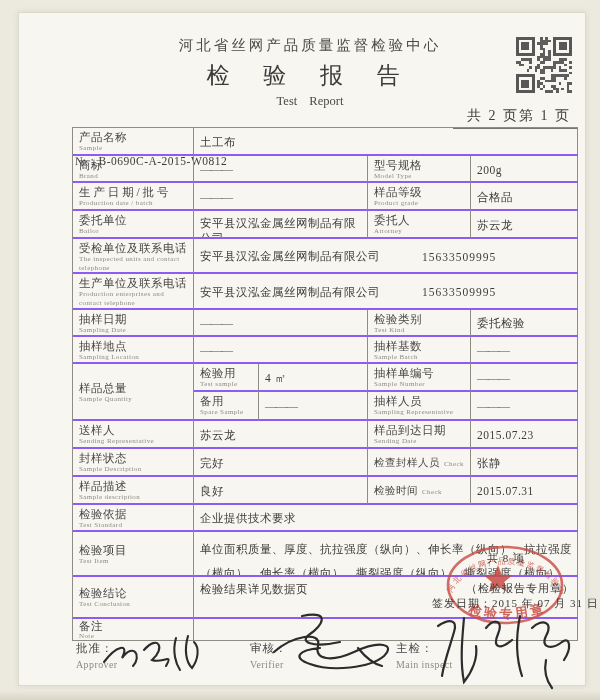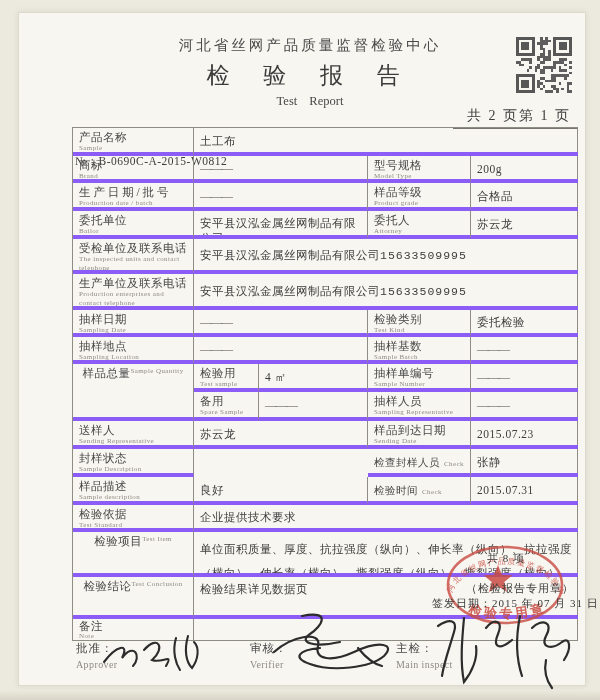--- a/index.html
+++ b/index.html
@@ -29,33 +29,33 @@
     border-bottom:1px solid #77756e; padding:0 6px 3px 14px; letter-spacing:2px; }
   
   .report-table {
     position:absolute; left:72px; top:127px; width:506px;
     display:grid;
     grid-template-columns:121px 65px 109px 103px 107px;
     grid-template-rows:28px 27px 28px 28px 35px 36px 27px 27px 28px 29px 28px 28px 28px 27px 45px 42px 21px;
     border:1px solid #8f8c84;
     background:transparent;
   }
-  .cell { border-right:1px solid #8f8c84; border-bottom:4px solid #8b5cf6;
+  .cell { border-right:1px solid #8f8c84; border-bottom:2px solid #8b5cf6;
     padding:3px 6px 1px 6px; overflow:hidden; }
   .cell.noR { border-right:none; }
   .cell.noB { border-bottom:none; }
   .lab .cn { display:block; font-size:11.5px; line-height:13px; color:#474747; letter-spacing:.5px; }
   .lab .en { display:block; font-size:7px; line-height:8.5px; color:#8d8b83; letter-spacing:.4px; }
   .lab.inline .cn { display:inline; font-size:10.5px; }
   .lab.inline .en { display:inline; font-size:7px; }
-  .lab.vcenter { display:flex; flex-direction:row; justify-content:center; }
+  .lab.vcenter { display:flex; flex-direction:column; justify-content:center; }
   .val { display:flex; align-items:center; font-size:11.5px; color:#3d3d3d; letter-spacing:.5px; }
   .val.top { align-items:flex-start; padding-top:5px; }
   .dash { color:#6f6d66; letter-spacing:-1.5px; font-size:12px; }
-  .phone { letter-spacing:1px;font-family:Liberation Mono, monospace; }
+  .phone { margin-left:42px; letter-spacing:1px; }
   .wrapval { display:block; line-height:15px; padding-top:4px; }
   
   .stamp { position:absolute; left:430px; top:533px; width:170px; height:105px; z-index:5;
     pointer-events:none; }
   .overlay-text { position:absolute; z-index:6; font-size:11px; color:#3a3a3a; letter-spacing:1px; }
   #items-count { left:487px; top:551px; }
   #seal-note { left:466px; top:581px; }
   #issue-date { left:432px; top:596px; }
   
   .sign-block { position:absolute; z-index:4; }
@@ -334,20 +334,21 @@
   <div class="cell lab" style="grid-area:11/4/12/5">
       <span class="cn">样品到达日期</span>
       <span class="en">Sending Date</span>
     </div>
   <div class="cell val noR" style="grid-area:11/5/12/6">2015.07.23</div>
 
   <div class="cell lab" style="grid-area:12/1/13/2">
       <span class="cn">封样状态</span>
       <span class="en">Sample Description</span>
     </div>
+  <div class="cell val" style="grid-area:12/2/13/4">完好</div>
   <div class="cell lab inline" style="grid-area:12/4/13/5"><span class="cn">检查封样人员</span> <span class="en">Check sealing sample personnel</span></div>
   <div class="cell val noR" style="grid-area:12/5/13/6">张静</div>
 
   <div class="cell lab" style="grid-area:13/1/14/2">
       <span class="cn">样品描述</span>
       <span class="en">Sample description</span>
     </div>
   <div class="cell val" style="grid-area:13/2/14/4">良好</div>
   <div class="cell lab inline" style="grid-area:13/4/14/5"><span class="cn">检验时间</span> <span class="en">Check sealing sample time</span></div>
   <div class="cell val noR" style="grid-area:13/5/14/6">2015.07.31</div>

